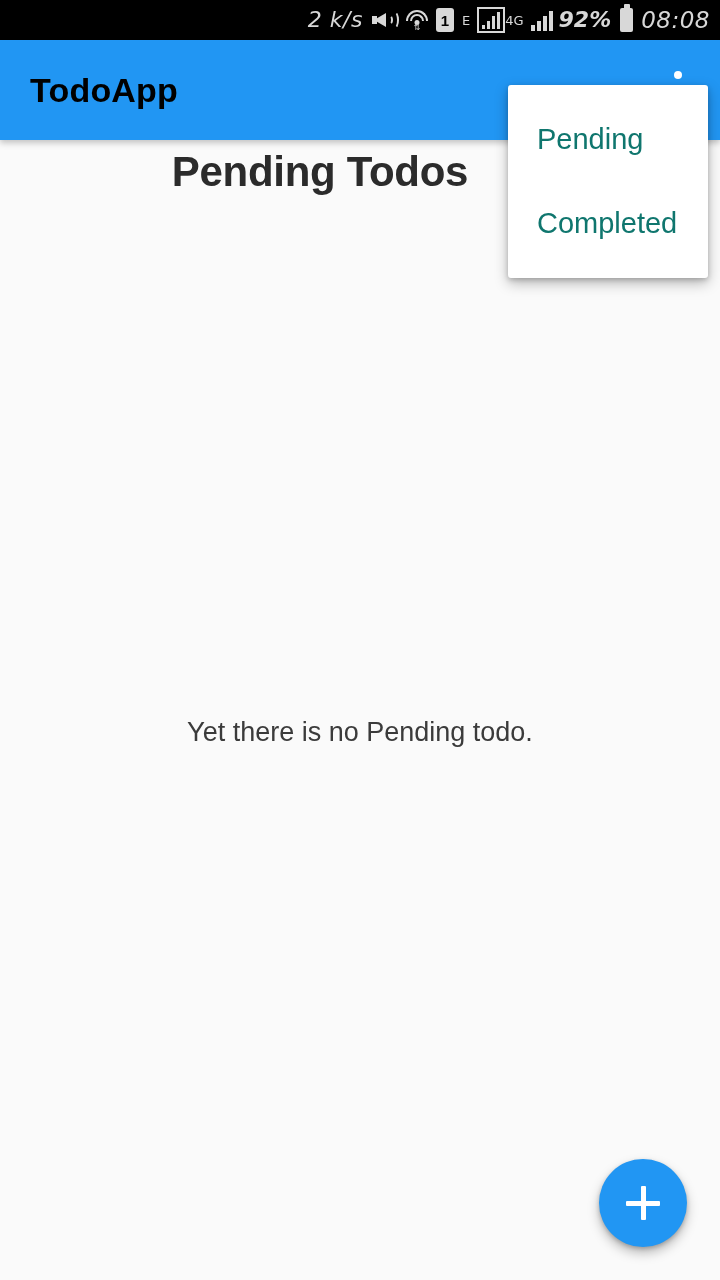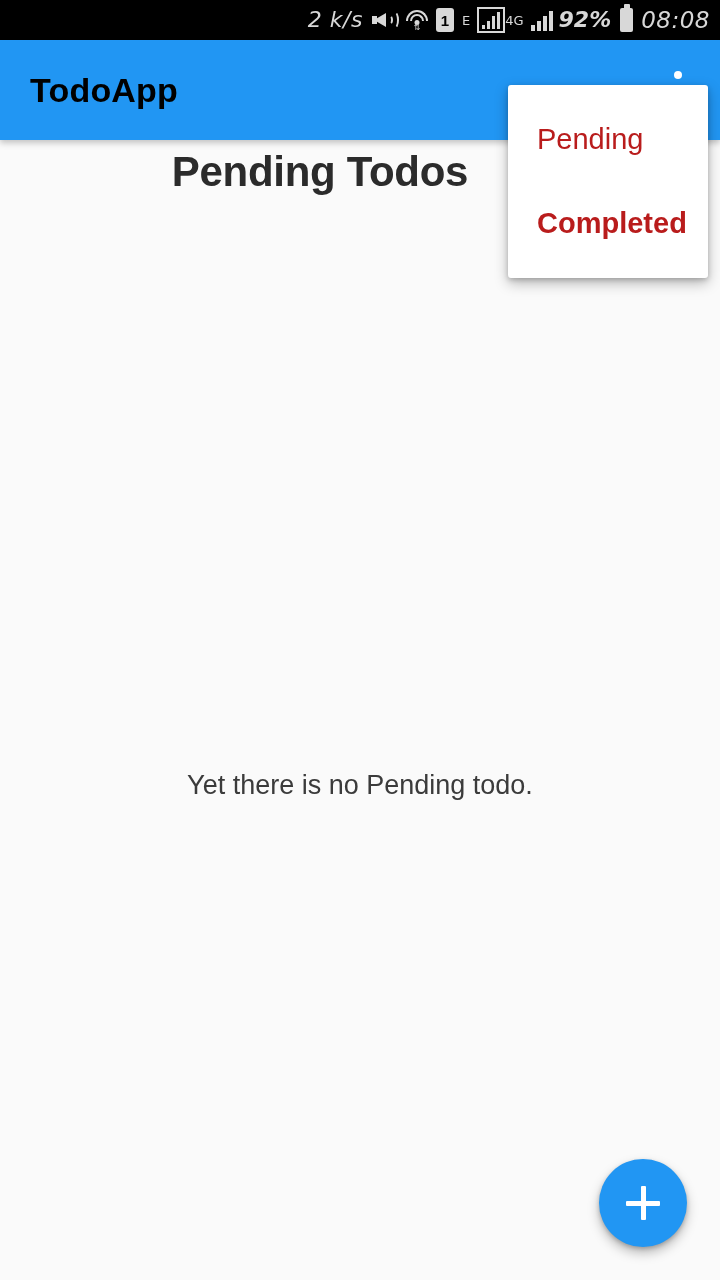--- a/index.html
+++ b/index.html
@@ -164,21 +164,21 @@
     text-align: center;
     font-size: 42px;
     font-weight: bold;
     color: #2b2b2b;
     letter-spacing: -0.3px;
   }
 
   
   #empty-state-text {
     position: absolute;
-    top: 770px; left: 0;
+    top: 717px; left: 0;
     width: 720px;
     text-align: center;
     font-size: 27px;
     color: #3b3b3b;
   }
 
   
   #overflow-dropdown {
     position: absolute;
     left: 508px; top: 85px;
@@ -187,24 +187,24 @@
     border-radius: 3px;
     box-shadow: 0 5px 14px rgba(0,0,0,0.28), 0 2px 5px rgba(0,0,0,0.18);
     z-index: 30;
     padding-top: 20px;
   }
   .menu-item {
     height: 68px;
     display: flex; align-items: center;
     padding-left: 29px;
     font-size: 29px;
-    color: #b91c1c;
+    color: #0f766e;
     white-space: nowrap;
   }
-  .menu-item:nth-child(2) { margin-top: 16px; font-weight: bold; }
+  .menu-item:nth-child(2) { margin-top: 16px; }
 
   
   #fab-add-todo {
     position: absolute;
     left: 599px; top: 1159px;
     width: 88px; height: 88px;
     border-radius: 50%;
     background: #2196f3;
     box-shadow: 0 6px 12px rgba(0,0,0,0.26), 0 2px 4px rgba(0,0,0,0.20);
     display: flex; align-items: center; justify-content: center;

